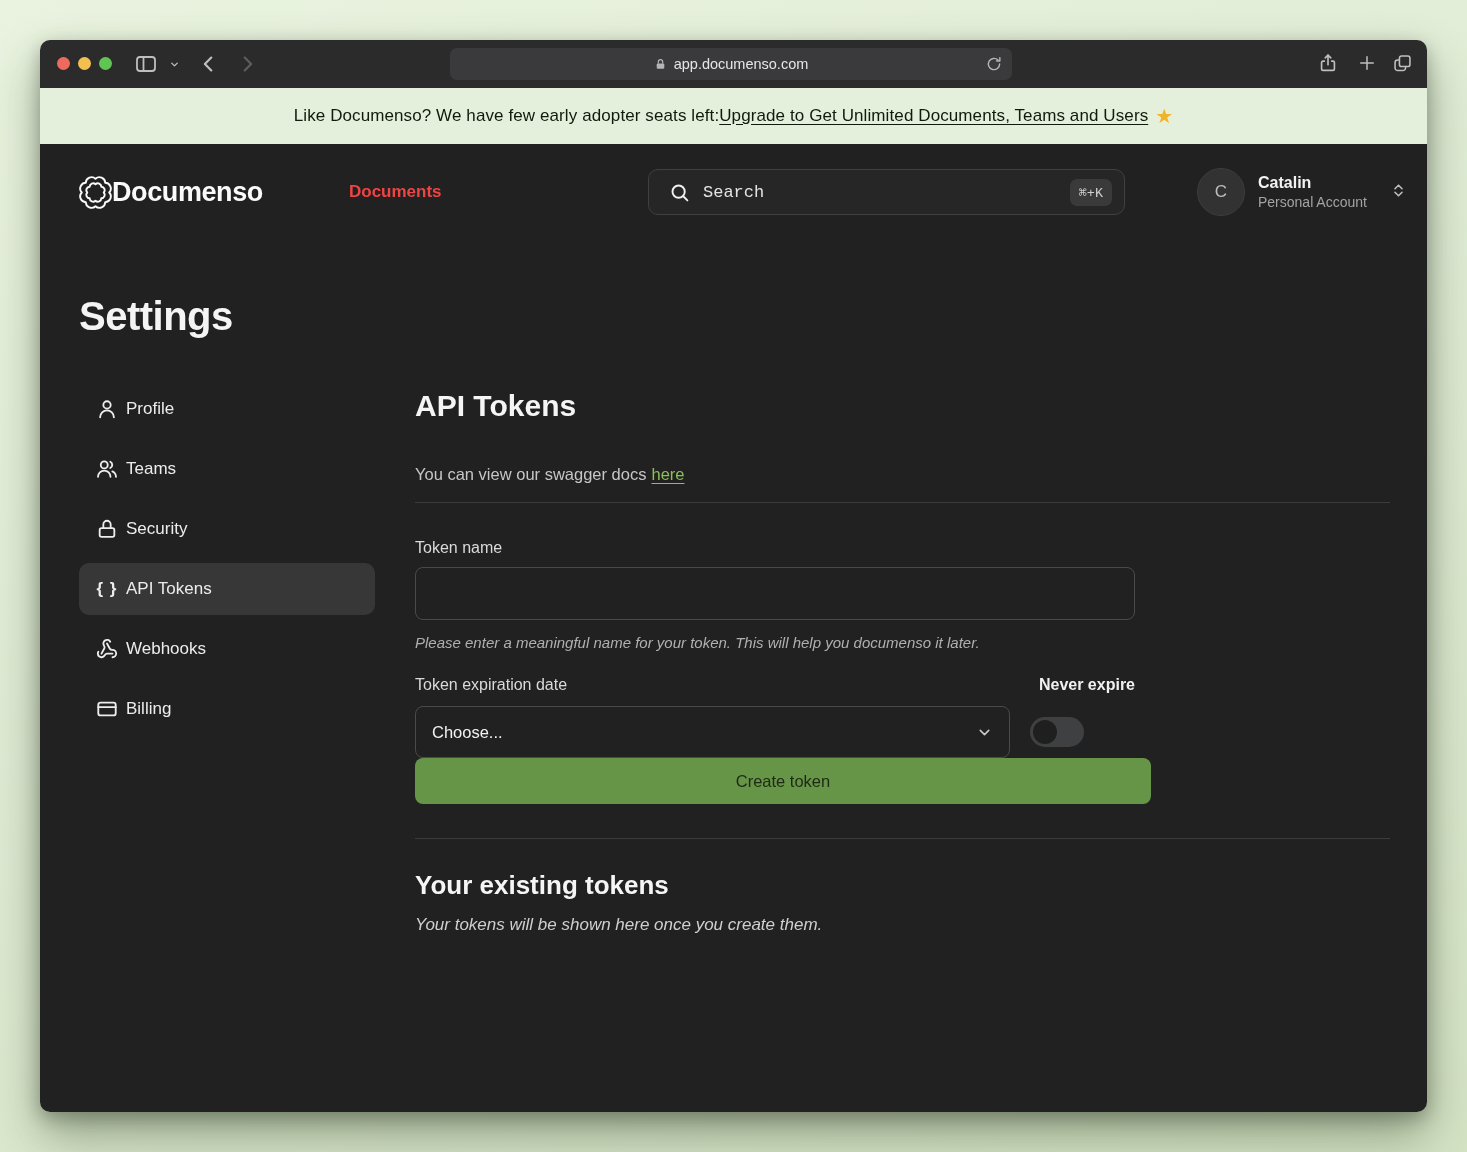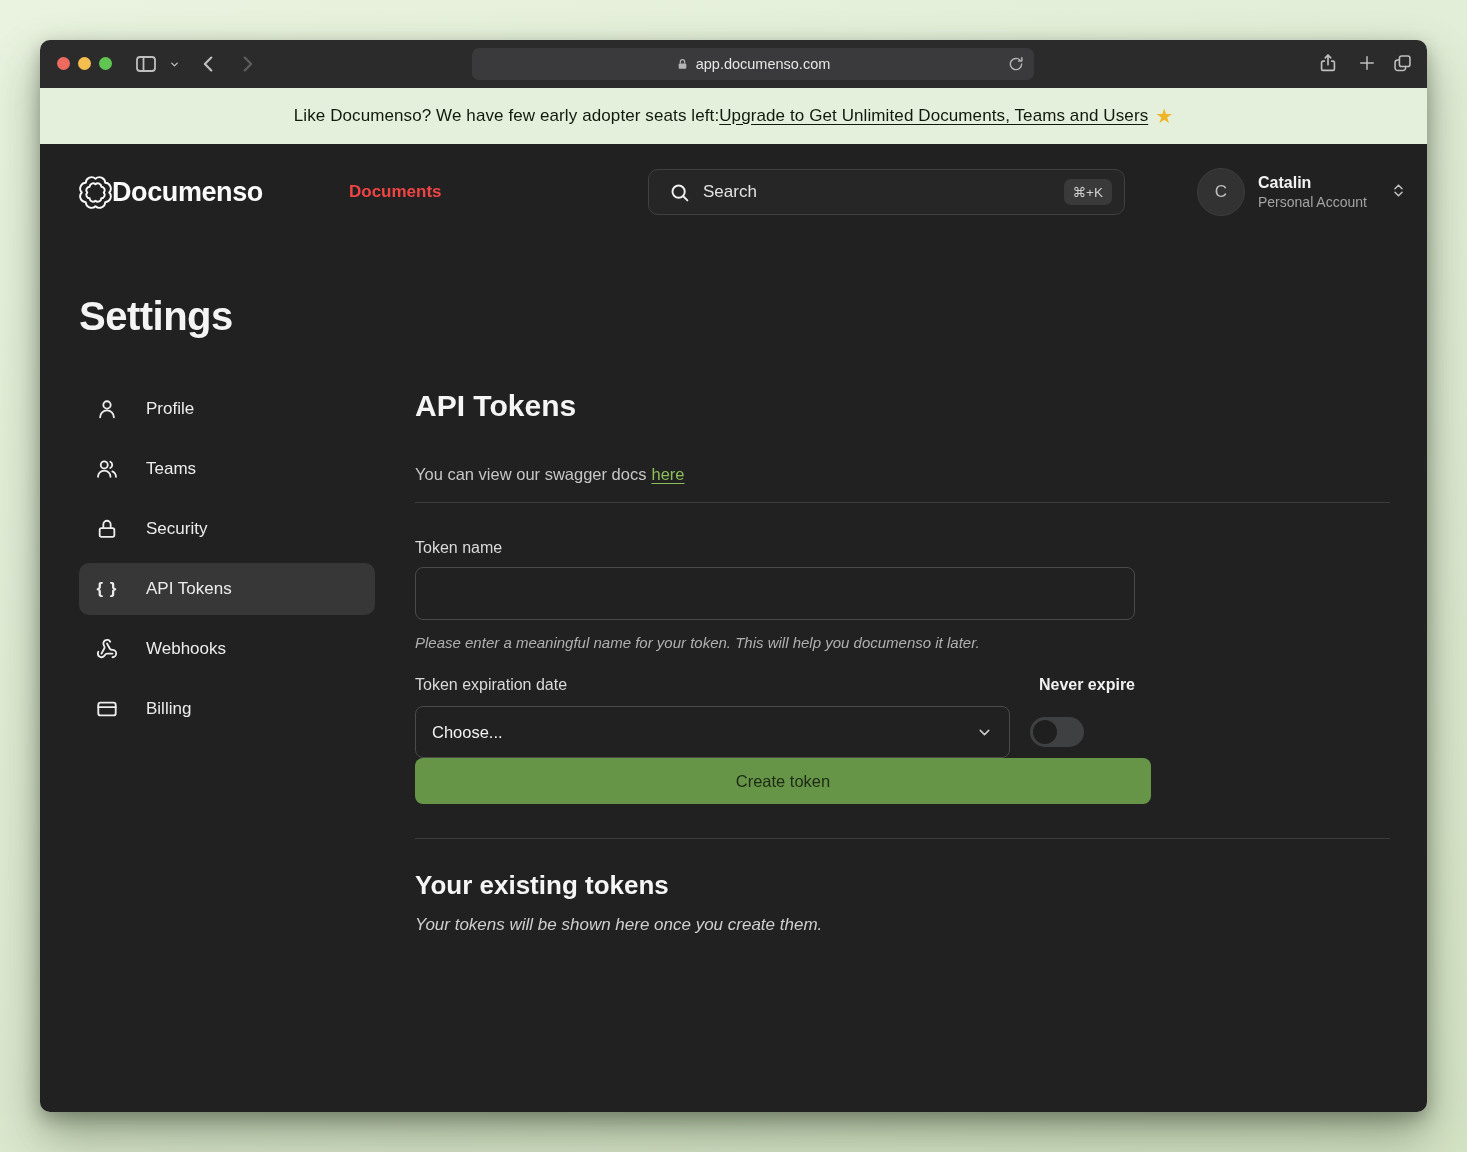--- a/index.html
+++ b/index.html
@@ -15,21 +15,21 @@
     box-shadow:0 24px 48px rgba(45,65,35,.42),0 6px 18px rgba(0,0,0,.28);
   }
   
   .chrome{ height:48px; background:#2b2b2c; position:relative; flex:none; }
   .lights{ position:absolute; left:17px; top:17px; display:flex; gap:8px; }
   .light{ width:13px; height:13px; border-radius:50%; }
   .light.red{ background:#ed6a5e; } .light.yellow{ background:#f4bf4f; } .light.green{ background:#61c554; }
   .cbtn{ position:absolute; background:none; border:none; color:#bfbfbf; cursor:default; padding:0; line-height:0; }
   .cbtn.dim{ color:#5e5e5e; }
   .urlbar{
-    position:absolute; left:432px; top:8px; width:562px; height:32px;
+    position:absolute; left:410px; top:8px; width:562px; height:32px;
     background:#3a3a3c; border-radius:7px; display:flex; align-items:center; justify-content:center;
     color:#e6e6e6; font-size:14.5px; gap:7px;
   }
   .urlbar .refresh{ position:absolute; right:9px; top:7px; color:#b5b5b5; }
   
   .banner{
     height:56px; background:#e4f0db; flex:none;
     display:flex; align-items:center; justify-content:center;
     font-size:17px; font-weight:500; color:#121a0d; letter-spacing:.1px;
   }
@@ -40,40 +40,40 @@
   .appheader{ position:absolute; top:0; left:0; right:0; height:96px; }
   .logo{ position:absolute; left:39px; top:0; height:96px; display:flex; align-items:center; }
   .logo svg{ color:#fafafa; }
   .brand{ font-size:27px; font-weight:800; color:#fafafa; letter-spacing:-.4px; }
   .navlink{ position:absolute; top:0; height:96px; display:flex; align-items:center;
     font-size:17px; font-weight:600; color:#ef4444; cursor:pointer; }
   .navlink.n0{ left:309px; } .navlink.n1{ left:447px; }
   .search{
     position:absolute; left:608px; top:25px; width:477px; height:46px;
     border:1px solid #404040; background:#262626; border-radius:10px;
-    display:flex; align-items:center; padding:0 12px 0 20px; gap:13px;
+    display:flex; align-items:center; padding:0 12px 0 20px; gap:13px;font-family:Liberation Mono, monospace;
   }
   .search svg{ color:#f0f0f0; flex:none; }
   .search input{
     flex:1; background:none; border:none; outline:none; color:#f0f0f0; font-size:17px;
     font-family:inherit;
   }
   .search input::placeholder{ color:#e3e3e3; opacity:1; }
   .kbd{ background:#3a3a3a; color:#cfcfcf; font-size:13.5px; padding:5px 9px; border-radius:7px; }
   .user{ position:absolute; left:1157px; top:0; height:96px; display:flex; align-items:center; gap:13px; cursor:pointer; }
   .avatar{ width:48px; height:48px; border-radius:50%; background:#323232; border:1px solid #3d3d3d;
     display:flex; align-items:center; justify-content:center; color:#bdbdbd; font-size:17px; }
   .uname{ font-size:16px; font-weight:600; color:#f2f2f2; line-height:20px; }
   .uacct{ font-size:14px; color:#a3a3a3; line-height:18px; }
   .user .updown{ color:#bdbdbd; margin-left:10px; }
   
   .pagetitle{ position:absolute; left:39px; top:150px; font-size:40px; font-weight:700; color:#f4f4f4; letter-spacing:-.5px; }
   .sidebar{ position:absolute; left:39px; top:239px; width:296px; list-style:none; }
   .sideitem{ height:52px; margin-bottom:8px; border-radius:10px; display:flex; align-items:center;
-    padding-left:17px; gap:28px; font-size:17px; font-weight:500; color:#ececec; cursor:pointer; }
+    padding-left:17px; gap:8px; font-size:17px; font-weight:500; color:#ececec; cursor:pointer; }
   .sideitem.active{ background:#373737; }
   .sideitem svg{ color:#ededed; flex:none; }
   .glyph{ font-size:17px; font-weight:600; letter-spacing:1px; width:22px; text-align:center; }
   
   .main{ position:absolute; left:375px; top:244px; width:975px; }
   .main h2{ font-size:30px; font-weight:700; color:#f5f5f5; line-height:36px; }
   .desc{ margin-top:13px; font-size:16.5px; color:#c6c6c6; line-height:25px; }
   .desc a{ color:#8cbe5a; text-decoration:underline; text-underline-offset:3px; margin-left:5px; }
   .rule{ border:none; border-top:1px solid #3c3c3c; margin-top:15px; }
   .fieldlabel{ display:block; margin-top:36px; font-size:16px; font-weight:500; color:#dadada; }

